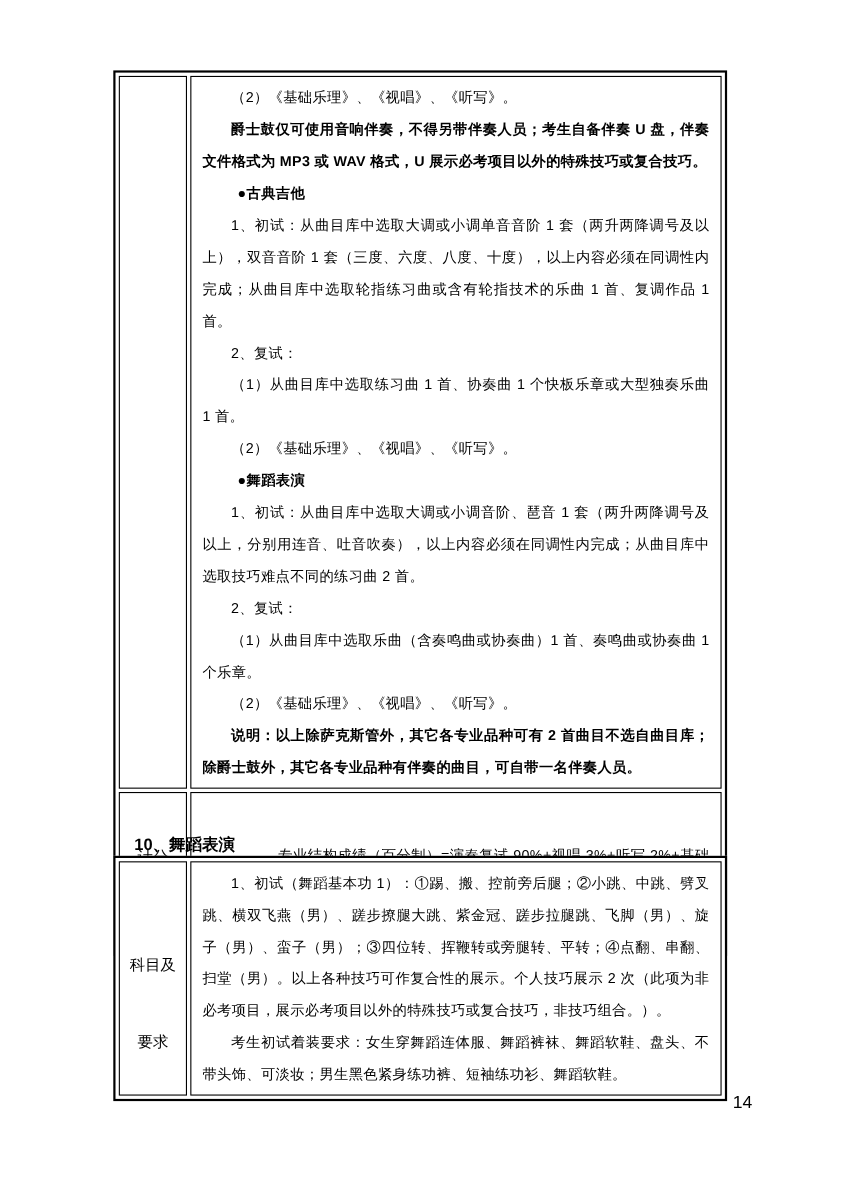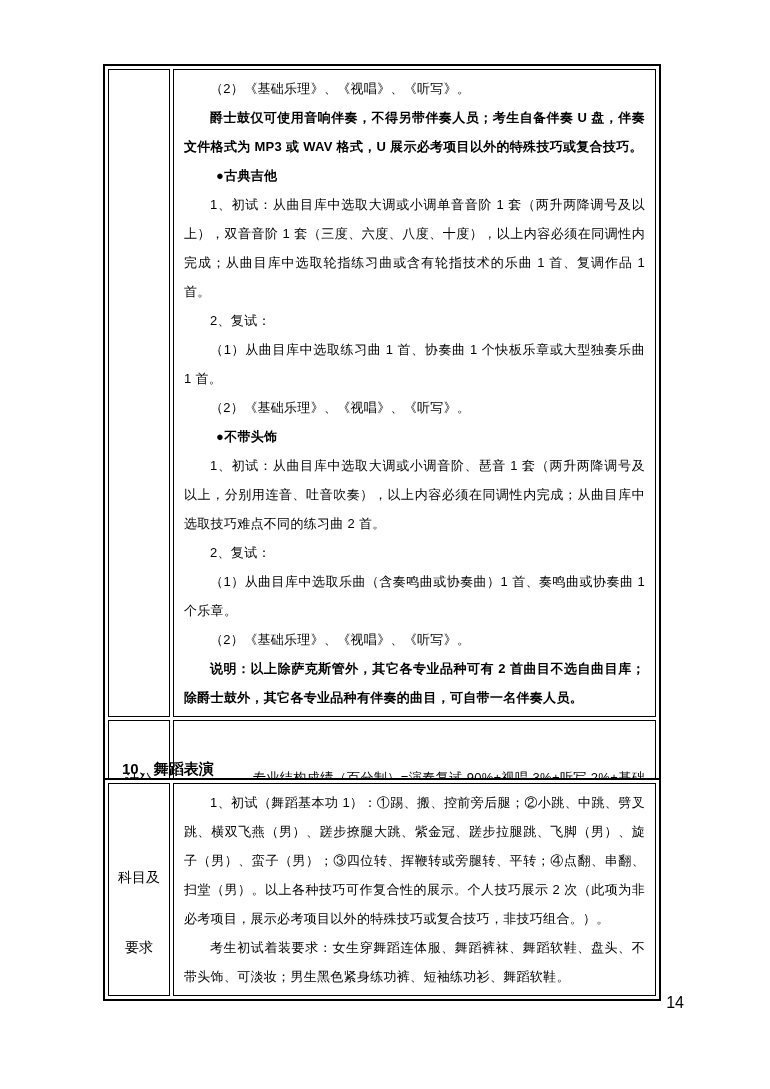--- a/index.html
+++ b/index.html
@@ -83,21 +83,21 @@
         <td class="label-cell"></td>
         <td class="content-cell">
           <div>
               <p class="para">（2）《基础乐理》、《视唱》、《听写》。</p>
               <p class="para bold">爵士鼓仅可使用音响伴奏，不得另带伴奏人员；考生自备伴奏 U 盘，伴奏文件格式为 MP3 或 WAV 格式，U 展示必考项目以外的特殊技巧或复合技巧。</p>
               <p class="para bold flush">●古典吉他</p>
               <p class="para">1、初试：从曲目库中选取大调或小调单音音阶 1 套（两升两降调号及以上），双音音阶 1 套（三度、六度、八度、十度），以上内容必须在同调性内完成；从曲目库中选取轮指练习曲或含有轮指技术的乐曲 1 首、复调作品 1 首。</p>
               <p class="para">2、复试：</p>
               <p class="para">（1）从曲目库中选取练习曲 1 首、协奏曲 1 个快板乐章或大型独奏乐曲 1 首。</p>
               <p class="para">（2）《基础乐理》、《视唱》、《听写》。</p>
-              <p class="para bold flush">●不带头饰</p>
+              <p class="para bold flush">●舞蹈表演</p>
               <p class="para">1、初试：从曲目库中选取大调或小调音阶、琶音 1 套（两升两降调号及以上，分别用连音、吐音吹奏），以上内容必须在同调性内完成；从曲目库中选取技巧难点不同的练习曲 2 首。</p>
               <p class="para">2、复试：</p>
               <p class="para">（1）从曲目库中选取乐曲（含奏鸣曲或协奏曲）1 首、奏鸣曲或协奏曲 1 个乐章。</p>
               <p class="para">（2）《基础乐理》、《视唱》、《听写》。</p>
               <p class="para bold">说明：以上除萨克斯管外，其它各专业品种可有 2 首曲目不选自曲目库；除爵士鼓外，其它各专业品种有伴奏的曲目，可自带一名伴奏人员。</p>
             </div>
         </td>
       </tr>
       <tr class="row-scoring">
         <td class="label-cell">

